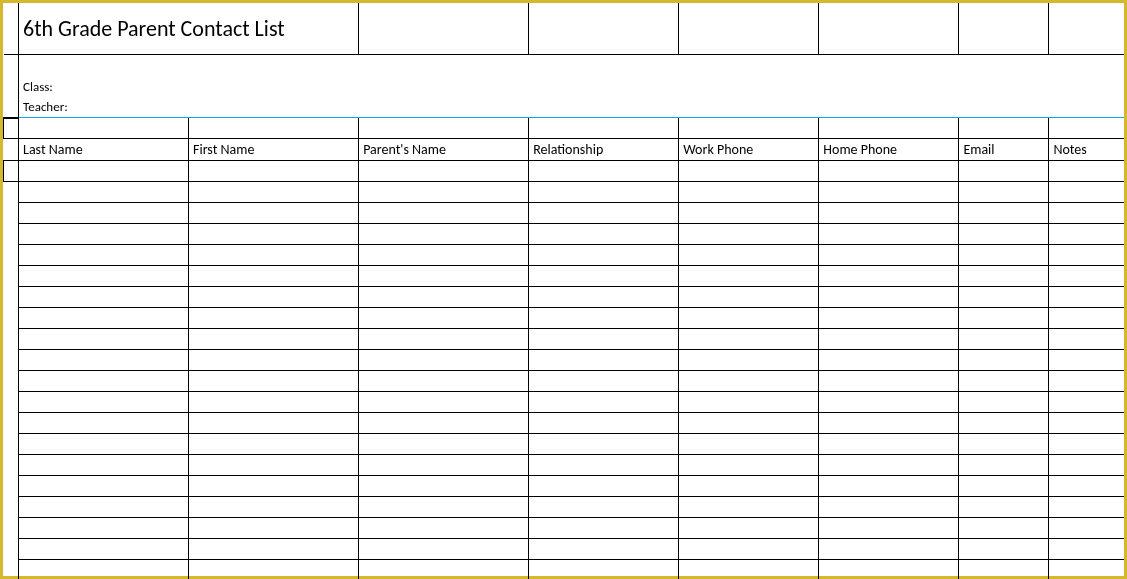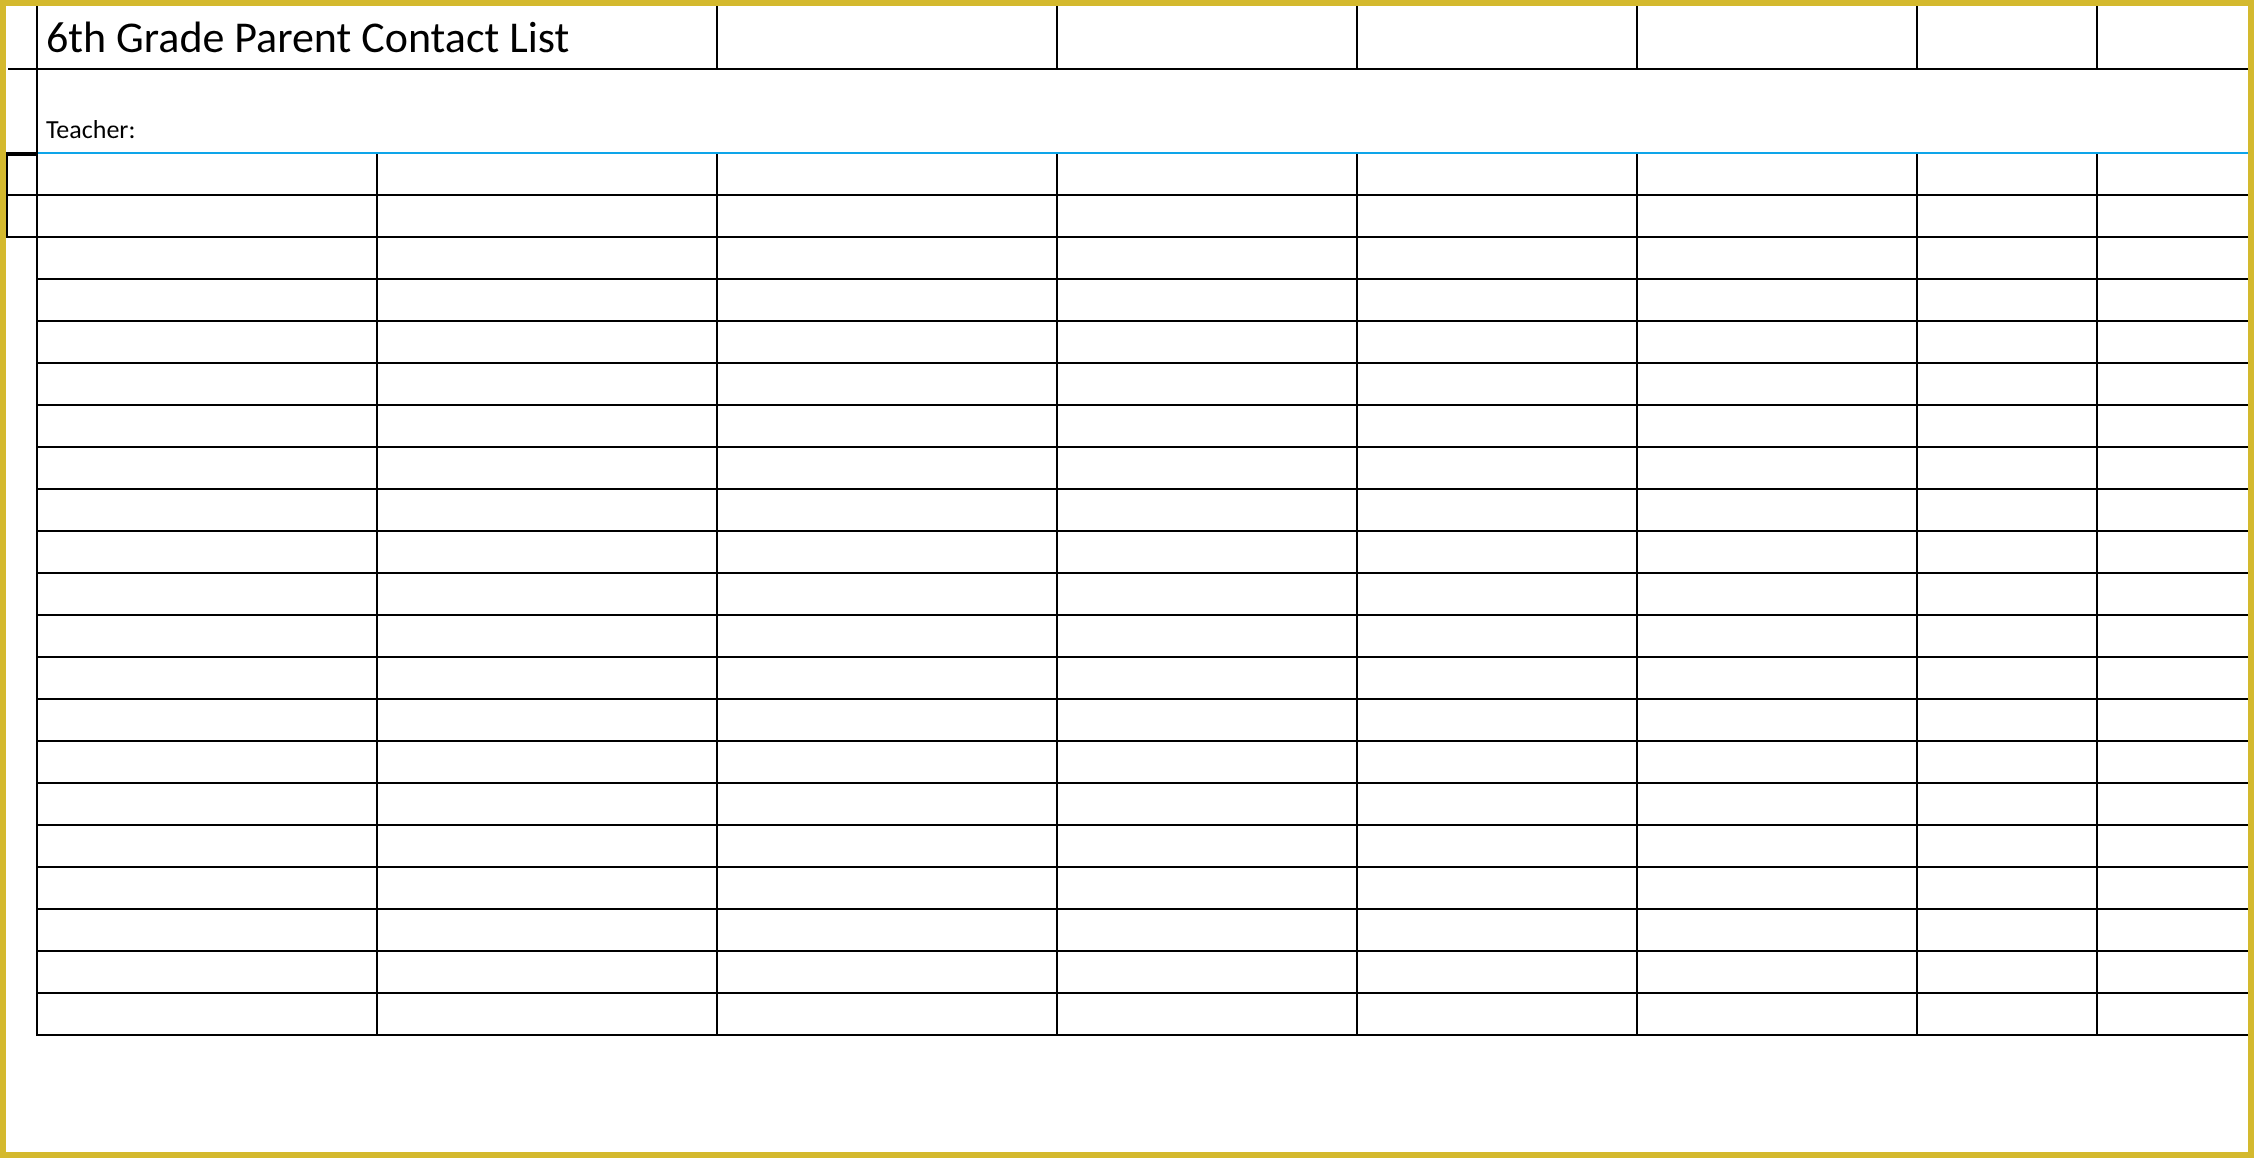--- a/index.html
+++ b/index.html
@@ -41,21 +41,21 @@
       width: 15px;
       border-left: none;
       border-top: none;
       border-bottom: none;
       border-right: 1px solid #000;
     }
     .title-cell {
       font-size: 22px;
       font-weight: normal;
       height: 30px;
-      padding: 2px 4px;
+      padding: 12px 4px;
     }
     .meta-label {
       font-size: 13px;
     }
     .header-row td {
       font-size: 14px;
       height: 22px;
     }
     .title-row td { border-bottom: 1px solid #000; }
     .header-above td{ border:1px solid #000; }
@@ -99,36 +99,51 @@
       <td style="border:1px solid #000;border-top:none;"></td>
       <td style="border:1px solid #000;border-top:none;border-right:none;"></td>
     </tr>
 
     <tr>
       <td class="rownum-col" style="height:18px;"></td>
       <td colspan="8" style="border:none;border-bottom:none;"></td>
     </tr>
 
     <tr>
+      <td class="rownum-col" style="height:18px;"></td>
+      <td class="meta-label" colspan="8" style="border:none;">Class:</td>
+    </tr>
+    <tr>
       <td class="rownum-col" style="height:18px;border-bottom:2px solid #000;"></td>
       <td class="meta-label" colspan="8" style="border:none;border-bottom:1px solid #0ea5e9;">Teacher:</td>
     </tr>
 
     <tr class="header-above">
       <td class="rownum-col" style="height:18px;"></td>
       <td></td>
       <td></td>
       <td></td>
       <td></td>
       <td></td>
       <td></td>
       <td></td>
       <td style="border-right:none;"></td>
     </tr>
 
+    <tr class="header-row">
+      <td class="rownum-col"></td>
+      <td>Last Name</td>
+      <td>First Name</td>
+      <td>Parent's Name</td>
+      <td>Relationship</td>
+      <td>Work Phone</td>
+      <td>Home Phone</td>
+      <td>Email</td>
+      <td style="border-right:none;">Notes</td>
+    </tr>
 
     <tr class="header-above">
       <td class="rownum-col" style="height:14px;"></td>
       <td></td>
       <td></td>
       <td></td>
       <td></td>
       <td></td>
       <td></td>
       <td></td>

